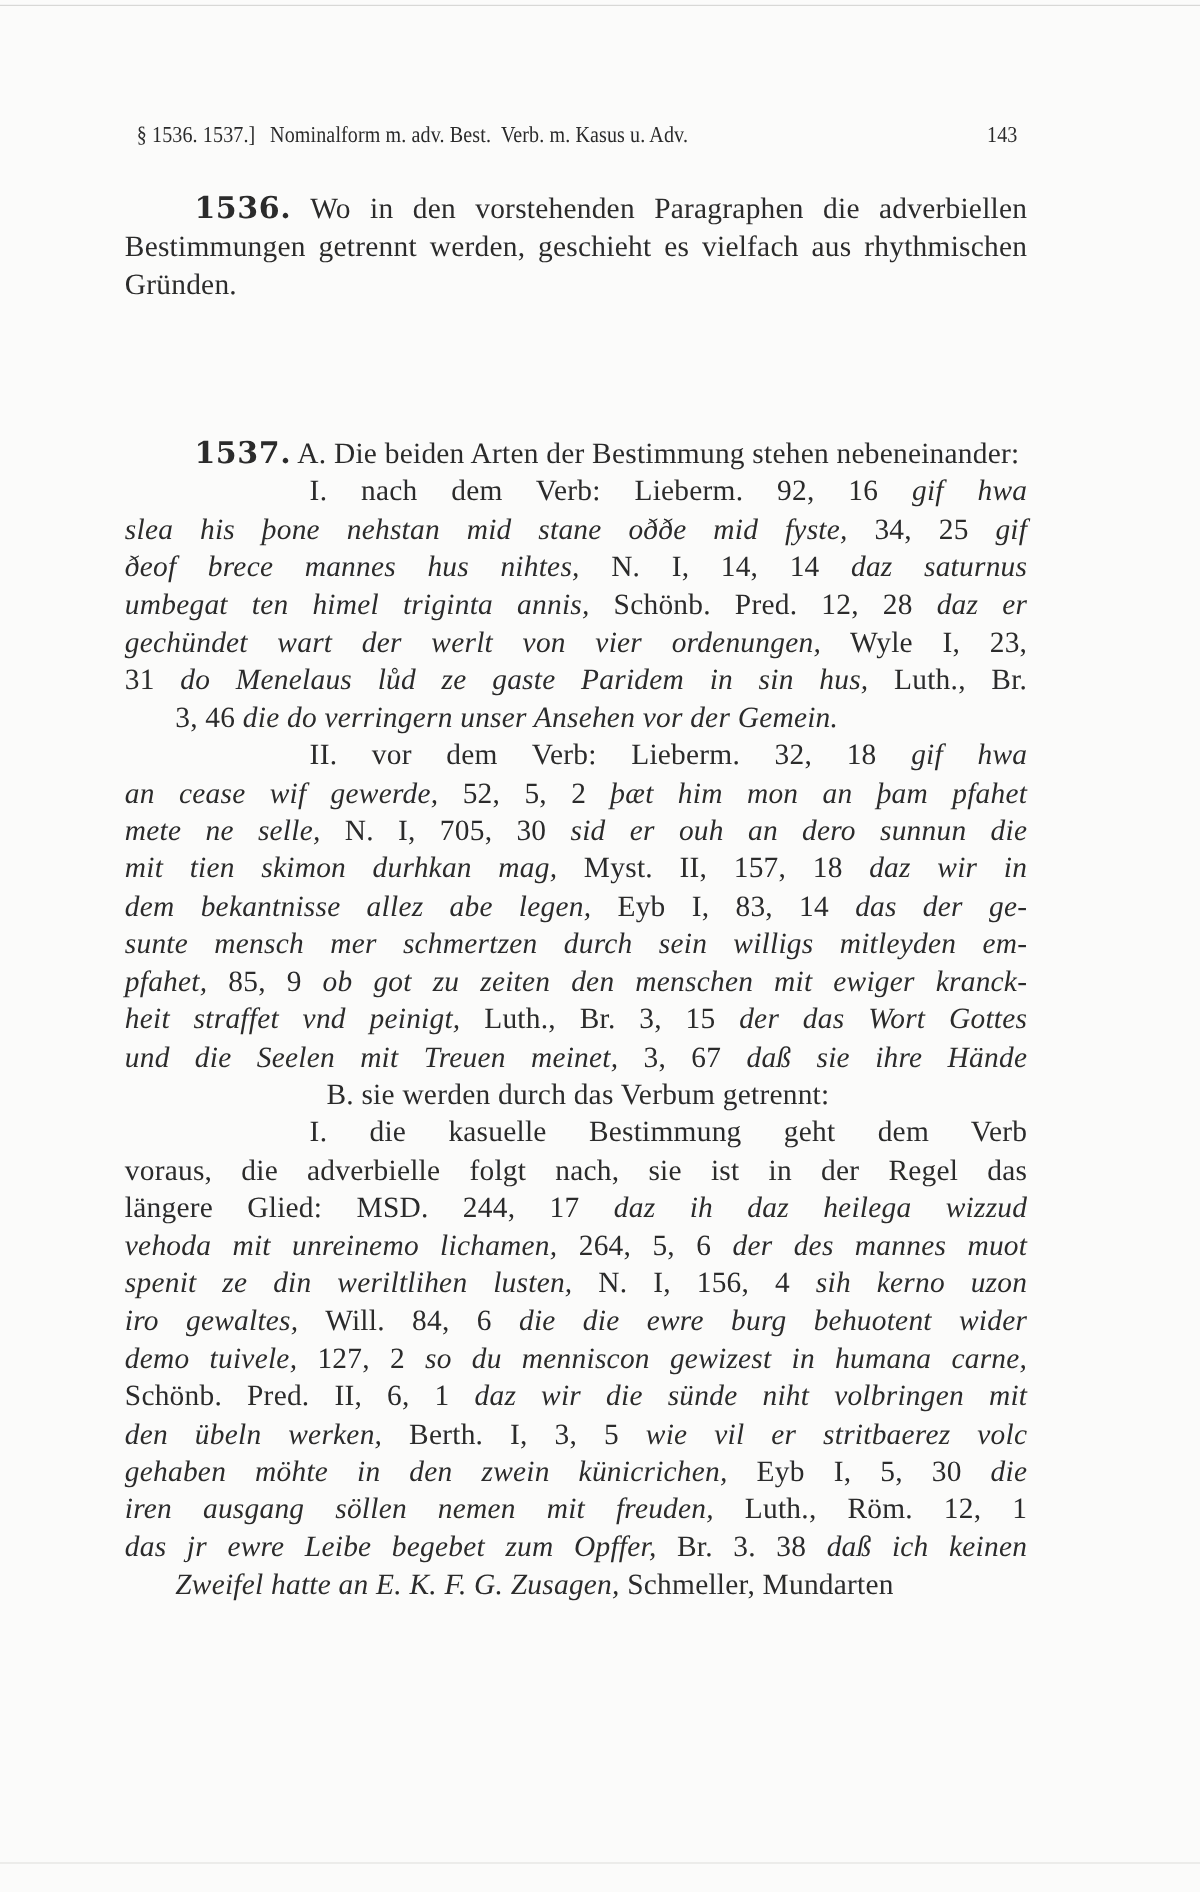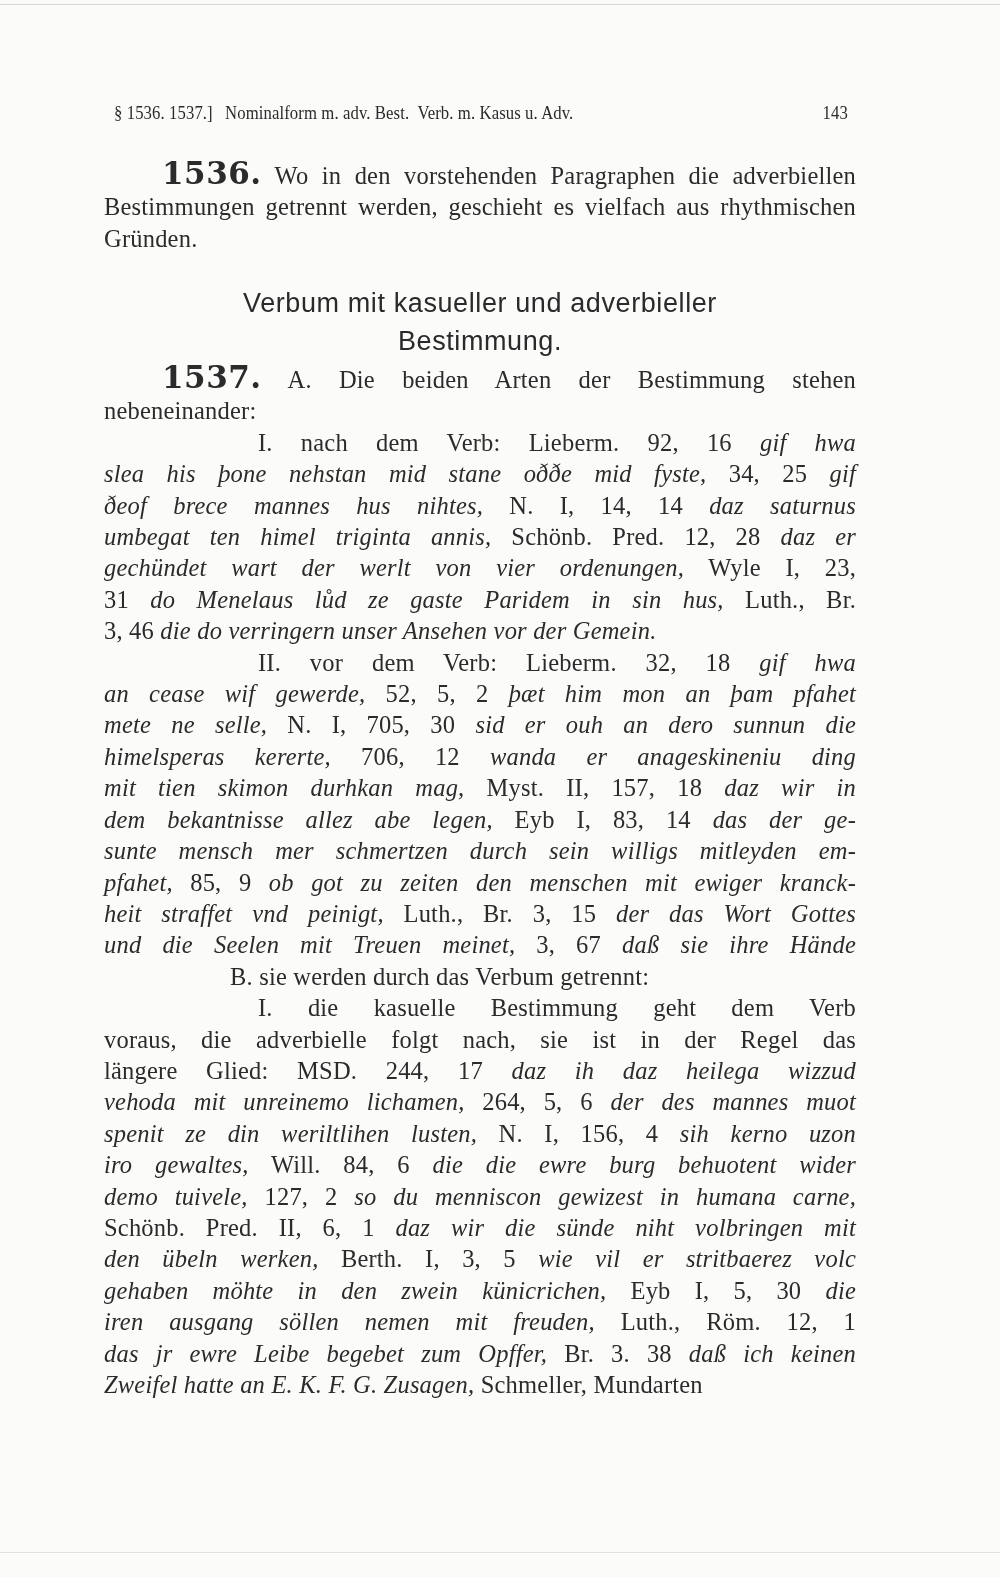--- a/index.html
+++ b/index.html
@@ -61,60 +61,56 @@
       width: 752px;
       font-size: 24.5px;
       line-height: 31.4px;
       text-align: justify;
       letter-spacing: 0.2px;
     }
     .text i { font-style: italic; }
     .para-num {
       font-family: "DejaVu Serif", serif;
       font-weight: bold;
-      font-size: 31px;
+      font-size: 25px;
       letter-spacing: 0.5px;
     }
     .indent { text-indent: 58px; }
     .heading {
       position: absolute;
       left: 104px;
       width: 752px;
       text-align: center;
       font-family: "Liberation Sans", "DejaVu Sans", sans-serif;
       font-size: 27px;
       line-height: 38px;
       letter-spacing: 0.6px;
       color: #2a2a2a;
     }
     .line { display: block; text-align: justify; text-align-last: justify; }
-    .line.last { text-align-last: left; }
+    .line.last { text-align-last: left; margin-left: 42px; }
   </style>
 </head>
 <body>
 
 <div class="page">
 
   <div class="running-head">
     <span class="sec">§ 1536. 1537.]</span>
     <span class="title" style="white-space:pre;">Nominalform m. adv. Best.  Verb. m. Kasus u. Adv.</span>
     <span class="pageno">143</span>
   </div>
 
   <div class="text" style="top:158px;">
     <div class="indent" style="text-align:justify;">
       <span class="para-num">1536.</span>
       <span>Wo in den vorstehenden Paragraphen die adverbiellen Bestimmungen getrennt werden, geschieht es vielfach aus rhythmischen Gründen.</span>
     </div>
   </div>
 
-  <div class="heading" style="top:284px;">
-    <div>Verbum mit kasueller und adverbieller</div>
-    <div>Bestimmung.</div>
-  </div>
 
   <div class="text" style="top:362px;">
     <div class="indent">
       <span class="para-num">1537.</span>
       <span>A. Die beiden Arten der Bestimmung stehen nebeneinander:</span>
     </div>
 
     <div>
       <span class="line" id="sec-I-first" style="text-indent:154px;">
         <span>I. nach dem Verb:</span><span class="runs"><span> Lieberm. 92, 16 </span><i>gif hwa</i></span>
@@ -129,21 +125,20 @@
         </div>
     </div>
 
     <div>
       <span class="line" style="text-indent:154px;">
         <span>II. vor dem Verb:</span><span class="runs"><span> Lieberm. 32, 18 </span><i>gif hwa</i></span>
       </span>
       <div class="runs-block">
           <span class="line"><i>an cease wif gewerde,</i><span> 52, 5, 2 </span><i>þæt him mon an þam pfahet</i></span>
           <span class="line"><i>mete ne selle,</i><span> N. I, 705, 30 </span><i>sid er ouh an dero sunnun die</i></span>
-          <span class="line"><i>himelsperas kererte,</i><span> 706, 12 </span><i>wanda er anageskineniu ding</i></span>
           <span class="line"><i>mit tien skimon durhkan mag,</i><span> Myst. II, 157, 18 </span><i>daz wir in</i></span>
           <span class="line"><i>dem bekantnisse allez abe legen,</i><span> Eyb I, 83, 14 </span><i>das der ge-</i></span>
           <span class="line"><i>sunte mensch mer schmertzen durch sein willigs mitleyden em-</i></span>
           <span class="line"><i>pfahet,</i><span> 85, 9 </span><i>ob got zu zeiten den menschen mit ewiger kranck-</i></span>
           <span class="line"><i>heit straffet vnd peinigt,</i><span> Luth., Br. 3, 15 </span><i>der das Wort Gottes</i></span>
           <span class="line"><i>und die Seelen mit Treuen meinet,</i><span> 3, 67 </span><i>daß sie ihre Hände</i></span>
         </div>
     </div>
 
     <div>

